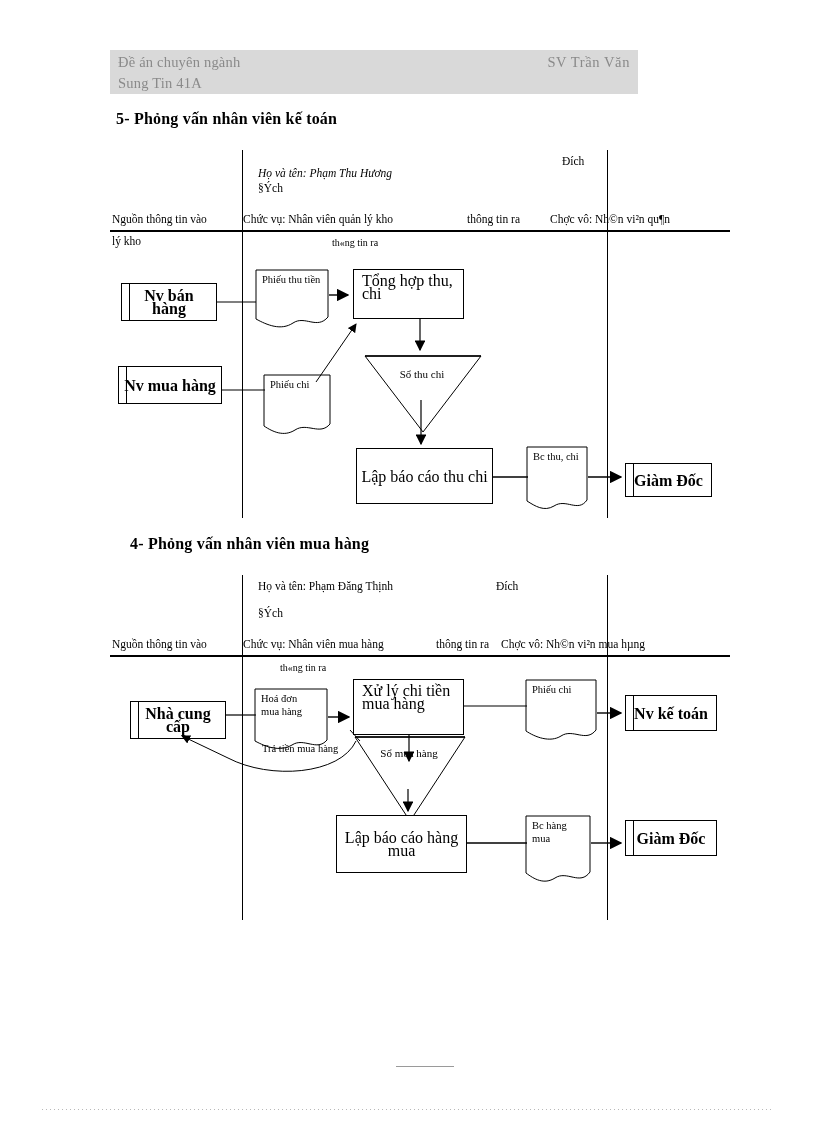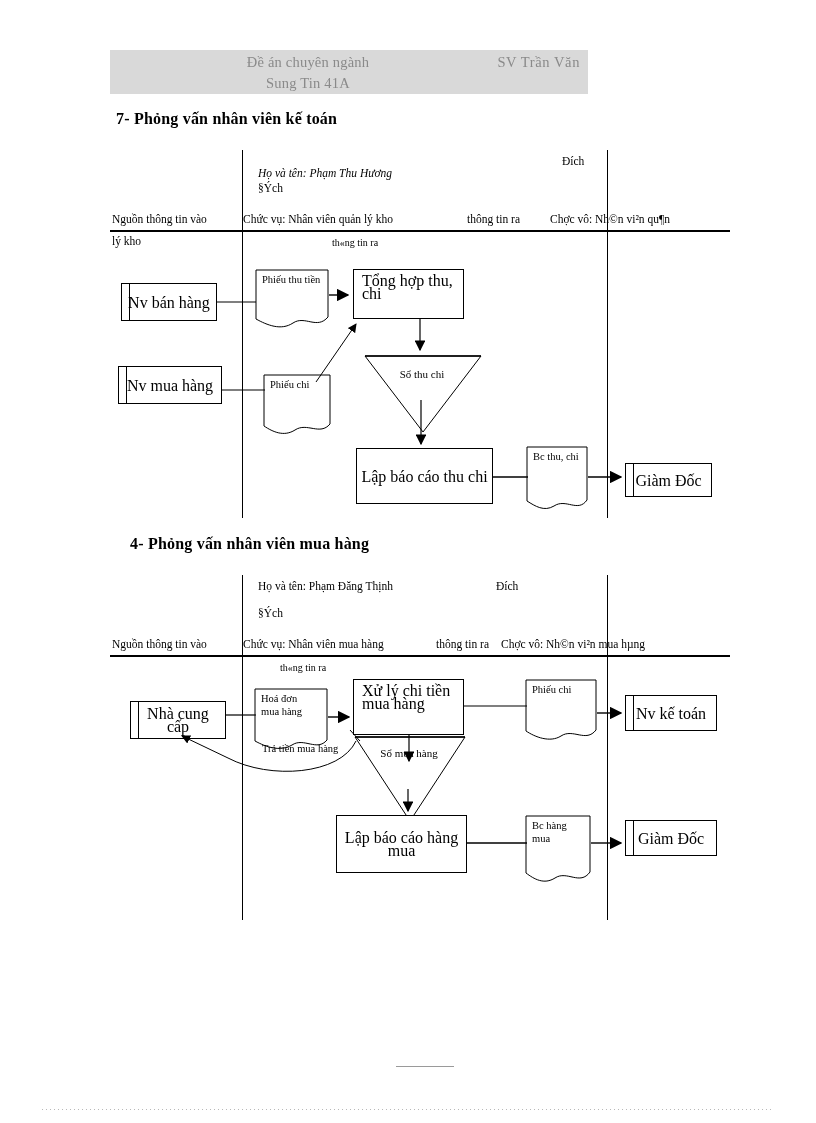--- a/index.html
+++ b/index.html
@@ -8,23 +8,22 @@
     background:#ffffff;
     font-family:"Liberation Serif", serif;
     color:#000;
     position:relative;
     overflow:hidden;
   }
   .page{position:absolute;inset:0;}
 
   
   .doc-header{
-    position:absolute;left:110px;top:50px;width:478px;height:44px;
+    position:absolute;left:110px;top:50px;width:528px;height:44px;
     background:#d9d9d9;
-    text-align:center;
   }
   .doc-header .hdr-left{
     position:absolute;left:8px;top:2px;width:380px;
     font-size:14.5px;line-height:21px;color:#8a8a8a;
     letter-spacing:.2px;
   }
   .doc-header .hdr-right{
     position:absolute;right:8px;top:2px;
     font-size:14.5px;line-height:21px;color:#8a8a8a;
     letter-spacing:.6px;white-space:nowrap;
@@ -58,21 +57,21 @@
     font-size:16px;line-height:13px;
   }
   .node.center .txt{
     top:50%;transform:translateY(-50%);
     text-align:center;padding:0 4px;
   }
   
   .entity:after{
     content:"";position:absolute;left:7px;top:0;bottom:0;width:1px;background:#000;
   }
-  .entity .txt{padding-left:14px;}
+  .entity .txt{padding-left:14px;font-weight:bold;}
 
   
   .docshape{position:absolute;}
   .docshape svg{position:absolute;left:0;top:0;overflow:visible;}
   .docshape .txt{
     position:absolute;left:0;right:0;top:0;
     padding:4px 4px 0 7px;font-size:10.5px;line-height:13px;
   }
 
   
@@ -102,21 +101,21 @@
 <div class="page">
 
   <div class="doc-header">
     <div class="hdr-left">
       <div>Đề án chuyên ngành</div>
       <div>Sung Tin 41A</div>
     </div>
     <div class="hdr-right">SV Trần  Văn</div>
   </div>
 
-  <div class="sec-heading" id="heading-3">7- Phỏng vấn nhân viên kế toán</div>
+  <div class="sec-heading" id="heading-3">5- Phỏng vấn nhân viên kế toán</div>
 
   <div class="diagram" id="diagram-1">
 
     <div class="vline" style="left:132px;top:0;height:368px;"></div>
     <div class="vline" style="left:497px;top:0;height:368px;"></div>
 
     <div class="lbl" style="left:148px;top:16px;font-style:italic;">Họ và tên: Phạm Thu Hương</div>
     <div class="lbl" style="left:452px;top:4px;">Đích</div>
     <div class="lbl" style="left:148px;top:31px;">§Ých</div>
 

